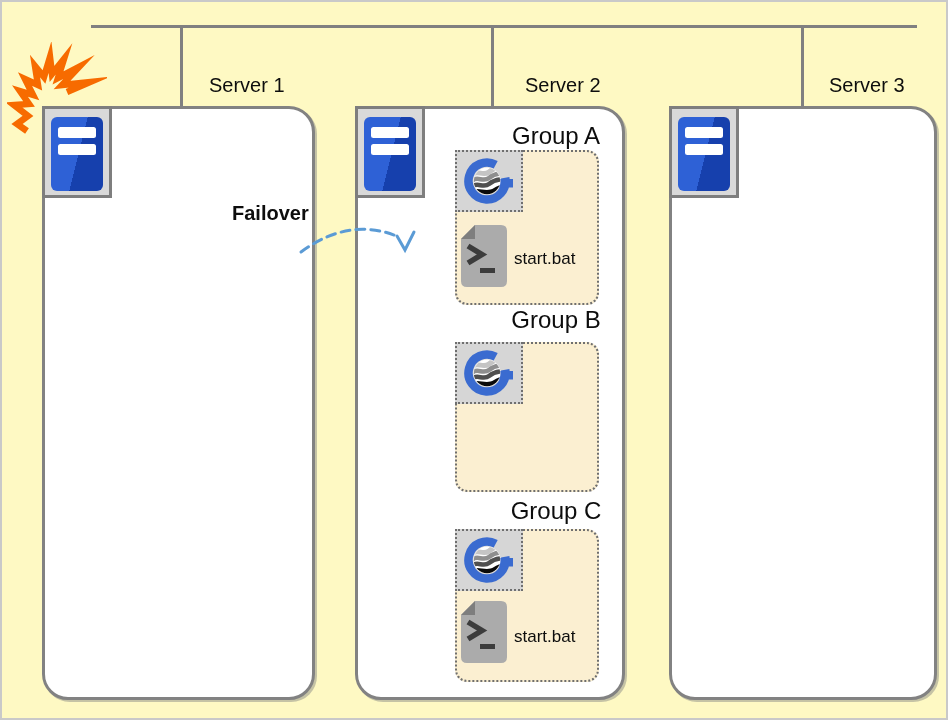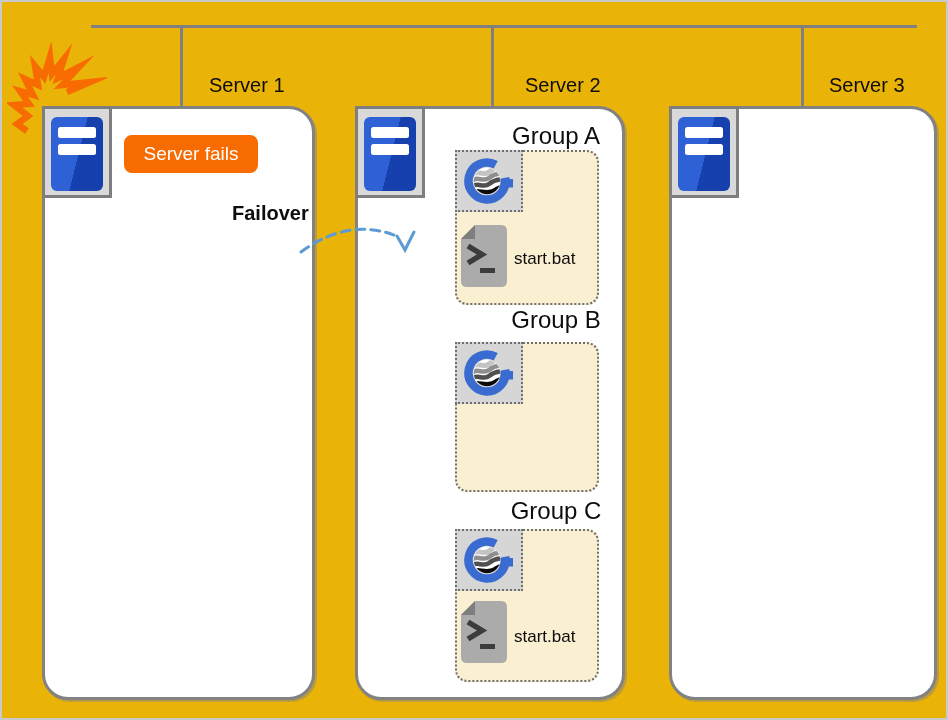--- a/index.html
+++ b/index.html
@@ -1,20 +1,20 @@
 <!DOCTYPE html>
 <html><head>
 <meta charset="utf-8">
 <style>
   html,body { margin:0; padding:0; background:#ffffff; }
   * { box-sizing: border-box; }
   .canvas {
     position: relative;
     width: 948px; height: 720px;
-    background: #eab308;
+    background: #fef9c3;
     border: 2px solid #c9c9c9;
     overflow: hidden;
     font-family: "Liberation Sans", sans-serif;
     color: #0d0d0d;
   }
   .hline { position:absolute; background:#808080; height:3px; z-index:1; }
   .vline { position:absolute; background:#808080; width:3px;  z-index:1; }
   .server-box {
     position:absolute;
     width: 273px; height: 594px;
@@ -125,21 +125,20 @@
       <div class="bar bar2"></div>
     </div>
   </div>
   <div class="plate" style="left:667px; top:104px;">
     <div class="tower">
       <div class="bar bar1"></div>
       <div class="bar bar2"></div>
     </div>
   </div>
 
-  <div class="badge">Server fails</div>
 
   <div class="failover-label">Failover</div>
   <svg class="arrow" width="130" height="52" viewBox="0 0 130 52">
     <path d="M 9 40 Q 58 4 107 25" fill="none" stroke="#5b9bd5" stroke-width="3" stroke-dasharray="9 6" stroke-linecap="round"></path>
     <polyline points="105,24 113,38 122,20" fill="none" stroke="#5b9bd5" stroke-width="3" stroke-linecap="round" stroke-linejoin="miter"></polyline>
   </svg>
 
   <div class="group-label" style="top:120px;">Group A</div>
   <div class="group-box" style="top:148px; height:155px;"></div>
   <div class="app-plate" style="top:148px;">

